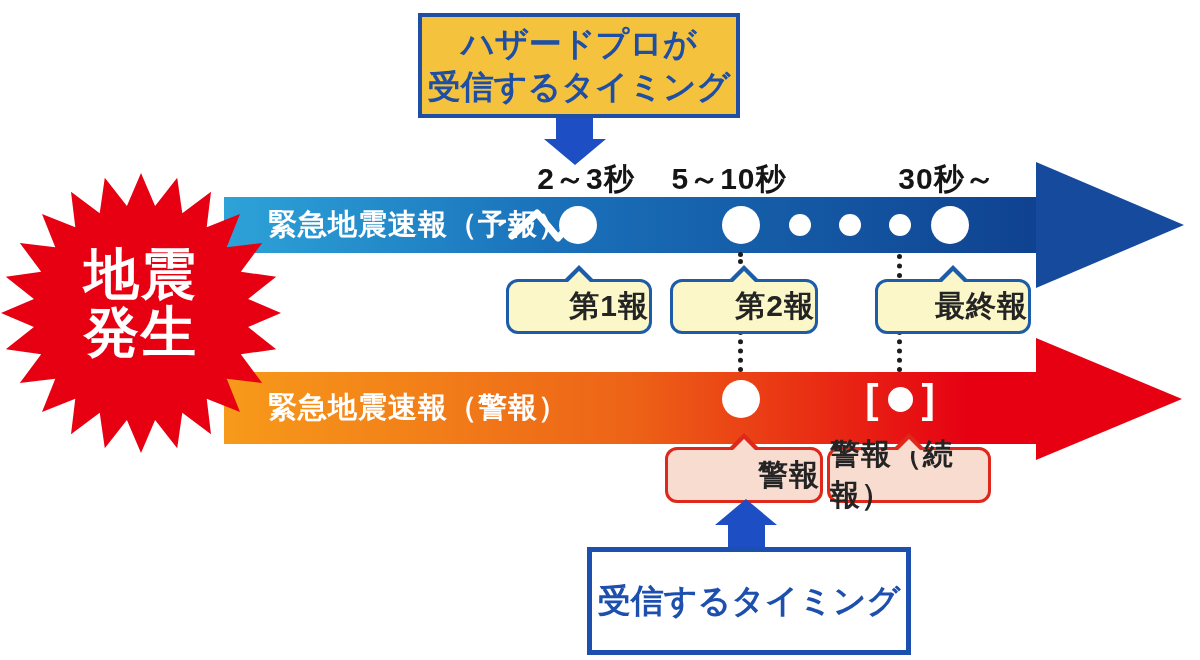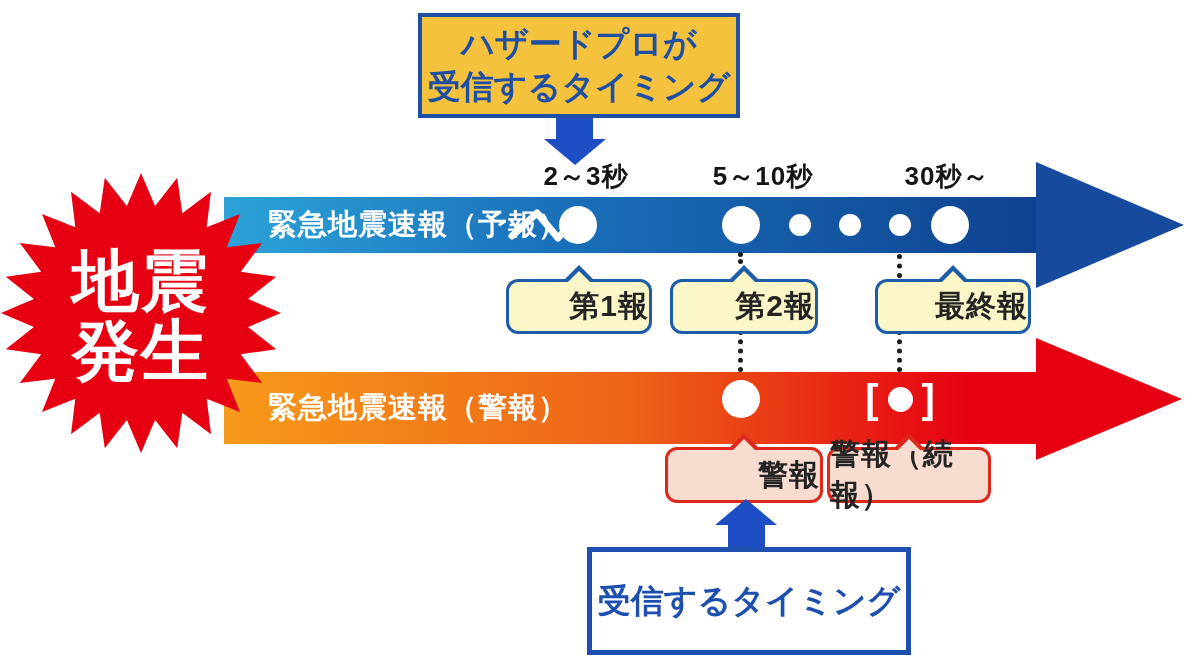--- a/index.html
+++ b/index.html
@@ -15,21 +15,21 @@
   .head-blue{left:1036px;top:162px;border-top:63px solid transparent;border-bottom:63px solid transparent;border-left:148px solid #164a9c}
   .head-red{left:1036px;top:338px;border-top:61px solid transparent;border-bottom:61px solid transparent;border-left:146px solid #e60012}
 
   
   .dot{position:absolute;background:#fff;border-radius:50%;z-index:2}
   .dot.big{width:38px;height:38px}
   .dot.small{width:22px;height:22px}
   .zigzag{position:absolute;left:498px;top:202px;z-index:2}
 
   
-  .tick{position:absolute;top:159px;width:170px;text-align:center;font-size:26px;font-weight:600;
+  .tick{position:absolute;top:159px;width:170px;text-align:center;font-size:30px;font-weight:600;
         color:#151515;letter-spacing:1px;z-index:2}
 
   
   .note{position:absolute;display:flex;align-items:center;justify-content:flex-end;border-radius:12px;
         font-size:30px;font-weight:bold;color:#242424;z-index:3;letter-spacing:1px}
   .note-y{background:#fbf7c8;border:3px solid #1c5ca8;height:49px;top:279px}
   .note-p{background:#f9dcd0;border:3px solid #dd281b;height:50px;top:447px}
   .ptr{position:absolute;top:-17px;left:50%;margin-left:-17px;width:0;height:0;
        border-left:17px solid transparent;border-right:17px solid transparent;border-bottom:17px solid #1c5ca8}
   .ptr::after{content:"";position:absolute;left:-12px;top:6px;width:0;height:0;
@@ -57,36 +57,36 @@
                  border-bottom:26px solid #1d4ec4}
 
   
   .bracket{position:absolute;left:858px;top:372px;width:84px;height:54px;display:flex;align-items:center;
            justify-content:center;gap:9px;color:#fff;font-size:40px;font-weight:600;z-index:2}
   .bracket .bdot{width:25px;height:25px;border-radius:50%;background:#fff}
 
   
   .star-svg{position:absolute;left:-9px;top:163px;z-index:3}
   .star-label{position:absolute;left:36px;top:246px;width:210px;text-align:center;color:#fff;
-              font-size:67px;font-weight:800;line-height:1.05;letter-spacing:2px;z-index:4}
+              font-size:55px;font-weight:800;line-height:1.05;letter-spacing:2px;z-index:4}
 </style>
 </head>
 <body>
 
 <div class="canvas">
 
   <div class="callout callout-top">
     <div>ハザードプロが</div>
     <div>受信するタイミング</div>
   </div>
   <div class="arr arr-shaft" style="left:556px;top:108px;width:37px;height:32px"></div>
   <div class="arr arr-head-down" style="left:544px;top:139px"></div>
 
   <div class="tick" style="left:501px">2～3秒</div>
-  <div class="tick" style="left:678px">5～10秒</div>
+  <div class="tick" style="left:644px">5～10秒</div>
   <div class="tick" style="left:862px">30秒～</div>
 
   <div class="band band-blue">
     <span class="band-label">緊急地震速報（予報）</span>
   </div>
   <div class="head head-blue"></div>
   <svg class="zigzag" width="84" height="48" viewBox="0 0 84 48">
     <polyline points="14,34 39,11 60,36 71,24" fill="none" stroke="#ffffff" stroke-width="7" stroke-linecap="round" stroke-linejoin="round"></polyline>
   </svg>
   <div class="dot big" style="left:559px;top:206px"></div>

